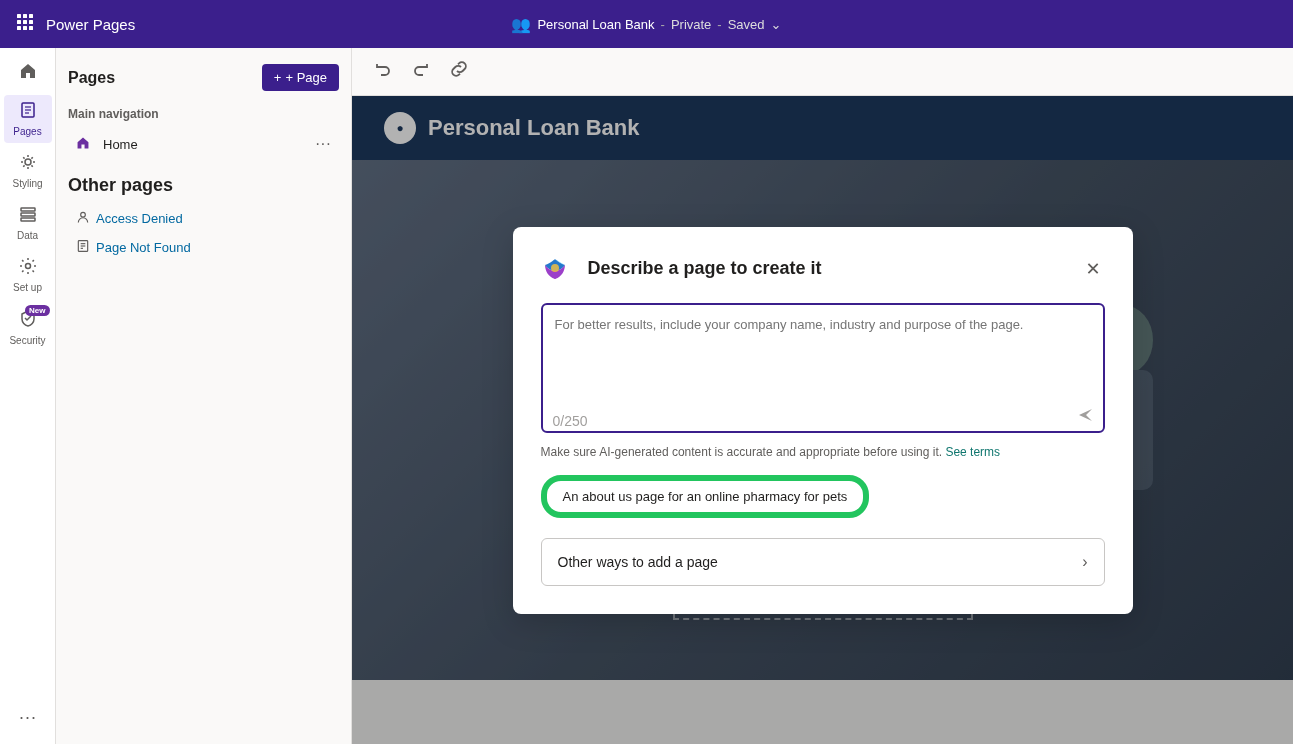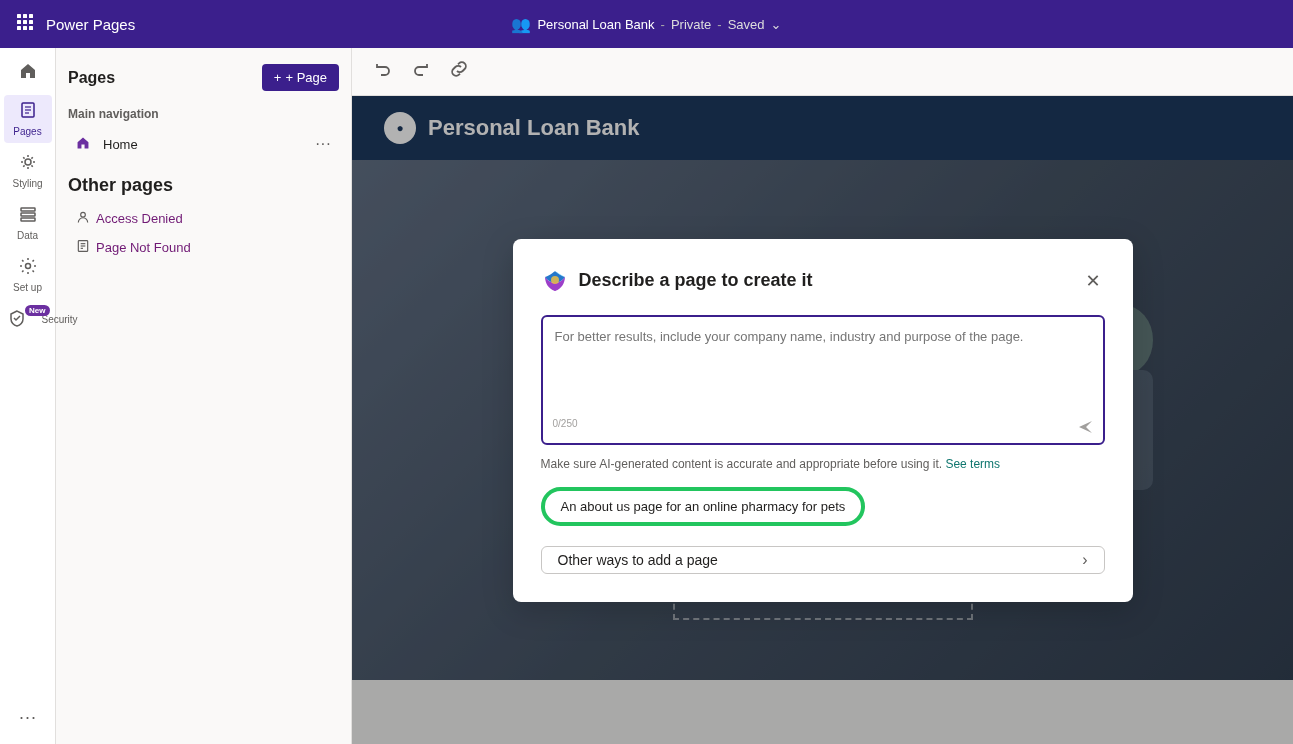--- a/index.html
+++ b/index.html
@@ -59,28 +59,28 @@
       font-size: 10px;
       color: #605e5c;
       gap: 2px;
     }
     .left-nav-item.active { background: #ede9fc; color: #3b1f8c; }
     .left-nav-item .nav-icon { font-size: 18px; }
     .left-nav-item .nav-label { font-size: 10px; }
     .security-badge {
       position: relative;
       display: flex;
-      flex-direction: row;
+      flex-direction: column;
       align-items: center;
       width: 48px;
       padding: 6px 4px;
       cursor: pointer;
       font-size: 10px;
       color: #605e5c;
-      gap: 16px;
+      gap: 6px;
     }
     .new-badge {
       position: absolute;
       top: 2px;
       right: 2px;
       background: #6b2fa0;
       color: white;
       font-size: 8px;
       font-weight: bold;
       border-radius: 8px;
@@ -153,21 +153,21 @@
       margin-top: 16px;
       margin-bottom: 8px;
     }
     .other-page-item {
       display: flex;
       align-items: center;
       padding: 6px 8px;
       border-radius: 4px;
       cursor: pointer;
       font-size: 13px;
-      color: #701a75;
+      color: #0369a1;
       gap: 6px;
     }
     .other-page-item .op-icon { font-size: 14px; color: #605e5c; }
 
     
     .toolbar-strip {
       position: absolute;
       top: 48px;
       left: 352px;
       right: 0;
@@ -275,21 +275,21 @@
       background: white;
       border-radius: 8px;
       width: 620px;
       padding: 28px;
       position: relative;
       box-shadow: 0 8px 32px rgba(0,0,0,0.18);
     }
     .modal-header {
       display: flex;
       align-items: center;
-      gap: 10px;
+      gap: 19px;
       margin-bottom: 20px;
     }
     .modal-title {
       font-size: 18px;
       font-weight: 600;
       color: #201f1e;
       flex: 1;
     }
     .modal-close-btn {
       background: none;
@@ -315,23 +315,23 @@
       height: 130px;
       outline: none;
       position: relative;
     }
     .textarea-wrapper {
       position: relative;
       margin-bottom: 8px;
     }
     .char-count {
       position: absolute;
-      bottom: 20px;
+      bottom: 8px;
       left: 12px;
-      font-size: 10px;
+      font-size: 14px;
       color: #a19f9d;
     }
     .send-btn {
       position: absolute;
       bottom: 8px;
       right: 10px;
       background: none;
       border: none;
       cursor: pointer;
       color: #a19f9d;
@@ -349,39 +349,39 @@
     }
 
     
     .suggestions {
       display: flex;
       flex-direction: column;
       gap: 8px;
       margin-bottom: 20px;
     }
     .suggestion-chip {
-      border: 4px solid #22c55e;
+      border: 6px solid #22c55e;
       border-radius: 20px;
       padding: 8px 16px;
       font-size: 13px;
       color: #201f1e;
       background: white;
       cursor: pointer;
       text-align: left;
       width: fit-content;
     }
 
     
     .other-ways-row {
       display: flex;
       align-items: center;
       justify-content: space-between;
       border: 1px solid #c8c6c4;
       border-radius: 6px;
-      padding: 4px 16px;
+      padding: 14px 16px;
       cursor: pointer;
     }
     .other-ways-label {
       font-size: 14px;
       font-weight: 500;
       color: #201f1e;
     }
     .chevron-right { font-size: 16px; color: #605e5c; }
 
     

